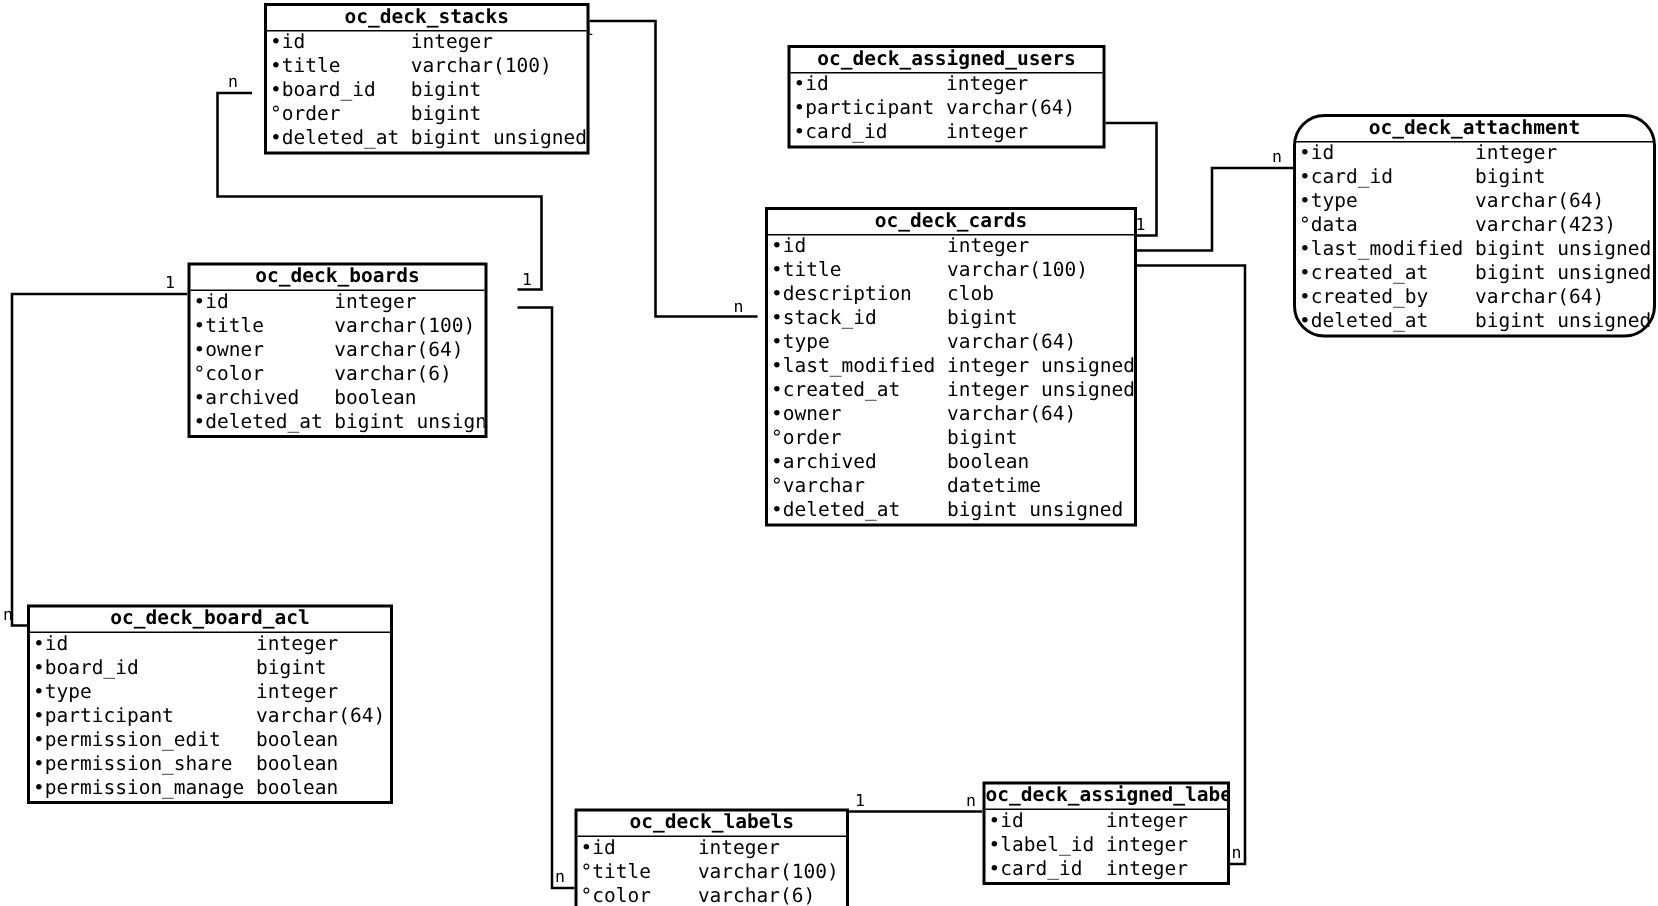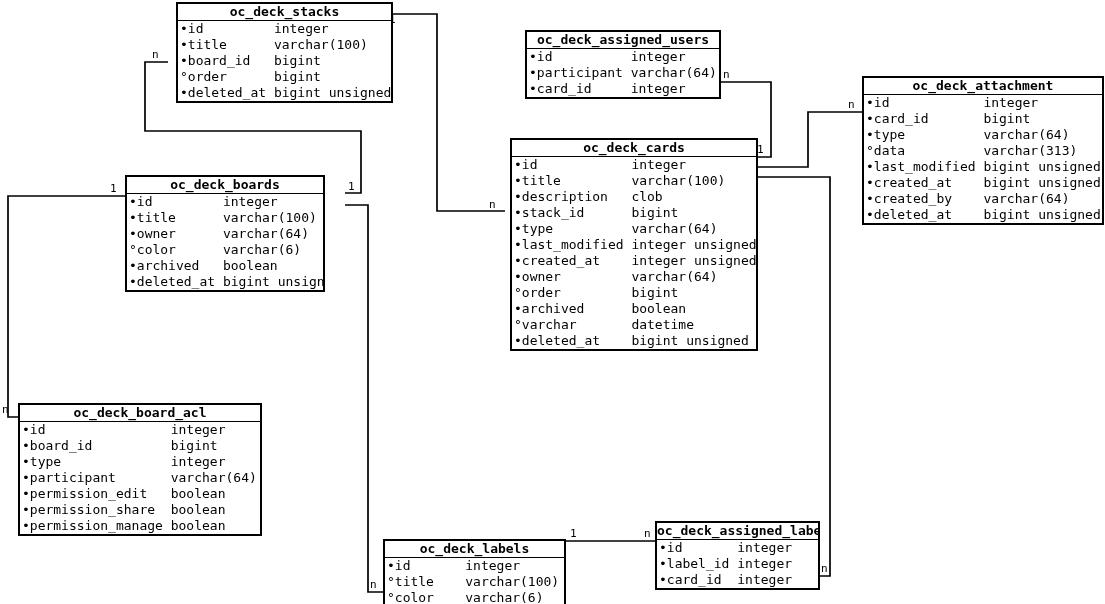--- a/index.html
+++ b/index.html
@@ -51,32 +51,32 @@
       <text x="370" y="588">n</text>
     </svg>
 <div class="table" style="left: 176px; top: 2px; width: 217px; --nw: 11ch;">
       <div class="thead">oc_deck_stacks</div>
       <div class="trow"><span class="bullet">•</span><span class="colpair pk"><span class="cname">id</span><span class="ctype">integer</span></span></div>
       <div class="trow"><span class="bullet">•</span><span class="colpair"><span class="cname">title</span><span class="ctype">varchar(100)</span></span></div>
       <div class="trow"><span class="bullet">•</span><span class="colpair"><span class="cname">board_id</span><span class="ctype">bigint</span></span></div>
       <div class="trow"><span class="bullet">°</span><span class="colpair"><span class="cname">order</span><span class="ctype">bigint</span></span></div>
       <div class="trow"><span class="bullet">•</span><span class="colpair"><span class="cname">deleted_at</span><span class="ctype">bigint unsigned</span></span></div>
     </div>
-    <div class="table" style="left: 525px; top: 30px; width: 196px; --nw: 12ch;">
+    <div class="table" style="left: 525px; top: 30px; width: 212px; --nw: 12ch;">
       <div class="thead">oc_deck_assigned_users</div>
       <div class="trow"><span class="bullet">•</span><span class="colpair pk"><span class="cname">id</span><span class="ctype">integer</span></span></div>
       <div class="trow"><span class="bullet">•</span><span class="colpair"><span class="cname">participant</span><span class="ctype">varchar(64)</span></span></div>
       <div class="trow"><span class="bullet">•</span><span class="colpair"><span class="cname">card_id</span><span class="ctype">integer</span></span></div>
     </div>
-    <div class="table" style="left: 862px; top: 76px; width: 242px; --nw: 14ch;">
+    <div class="table" style="left: 862px; top: 76px; width: 242px; border-radius: 21px; --nw: 14ch;">
       <div class="thead">oc_deck_attachment</div>
       <div class="trow"><span class="bullet">•</span><span class="colpair pk"><span class="cname">id</span><span class="ctype">integer</span></span></div>
       <div class="trow"><span class="bullet">•</span><span class="colpair"><span class="cname">card_id</span><span class="ctype">bigint</span></span></div>
       <div class="trow"><span class="bullet">•</span><span class="colpair"><span class="cname">type</span><span class="ctype">varchar(64)</span></span></div>
-      <div class="trow"><span class="bullet">°</span><span class="colpair"><span class="cname">data</span><span class="ctype">varchar(313)</span></span></div>
+      <div class="trow"><span class="bullet">°</span><span class="colpair"><span class="cname">data</span><span class="ctype">varchar(423)</span></span></div>
       <div class="trow"><span class="bullet">•</span><span class="colpair"><span class="cname">last_modified</span><span class="ctype">bigint unsigned</span></span></div>
       <div class="trow"><span class="bullet">•</span><span class="colpair"><span class="cname">created_at</span><span class="ctype">bigint unsigned</span></span></div>
       <div class="trow"><span class="bullet">•</span><span class="colpair"><span class="cname">created_by</span><span class="ctype">varchar(64)</span></span></div>
       <div class="trow"><span class="bullet">•</span><span class="colpair"><span class="cname">deleted_at</span><span class="ctype">bigint unsigned</span></span></div>
     </div>
     <div class="table" style="left: 510px; top: 138px; width: 248px; --nw: 14ch;">
       <div class="thead">oc_deck_cards</div>
       <div class="trow"><span class="bullet">•</span><span class="colpair pk"><span class="cname">id</span><span class="ctype">integer</span></span></div>
       <div class="trow"><span class="bullet">•</span><span class="colpair"><span class="cname">title</span><span class="ctype">varchar(100)</span></span></div>
       <div class="trow"><span class="bullet">•</span><span class="colpair"><span class="cname">description</span><span class="ctype">clob</span></span></div>

